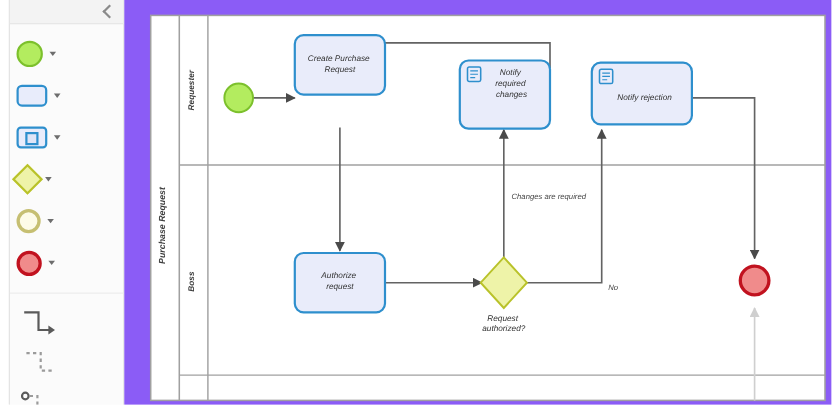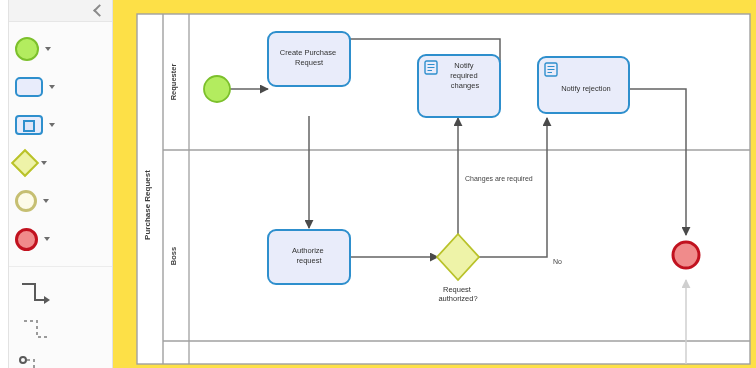--- a/index.html
+++ b/index.html
@@ -66,21 +66,21 @@
     transform: rotate(45deg);
   }
   .p-inter { width:22px;height:22px;border-radius:50%;background:#fdfbe8;border:3px solid #c6bf72; }
   .p-end { width:23px;height:23px;border-radius:50%;background:#f08b8b;border:3px solid #c1121f; }
 
   .p-seqflow { width:34px;height:30px; }
   .p-msgflow { width:34px;height:30px; }
   .p-assoc  { width:34px;height:30px; }
 
   
-  #canvas { position:absolute; left:113px; top:0; right:0; bottom:0; background:#fde047; }
+  #canvas { position:absolute; left:113px; top:0; right:0; bottom:0; background:#8b5cf6;font-style:italic; }
   #diagram-svg { position:absolute; left:0; top:0; }
 
   .bpmn-label {
     font-size: 7.5px; fill:#333; font-family:"Liberation Sans", sans-serif;
   }
   .lane-title {
     font-size: 7.5px; font-weight:bold; fill:#3d3d3d;
     font-family:"Liberation Sans", sans-serif;
   }
   .pool-title {

